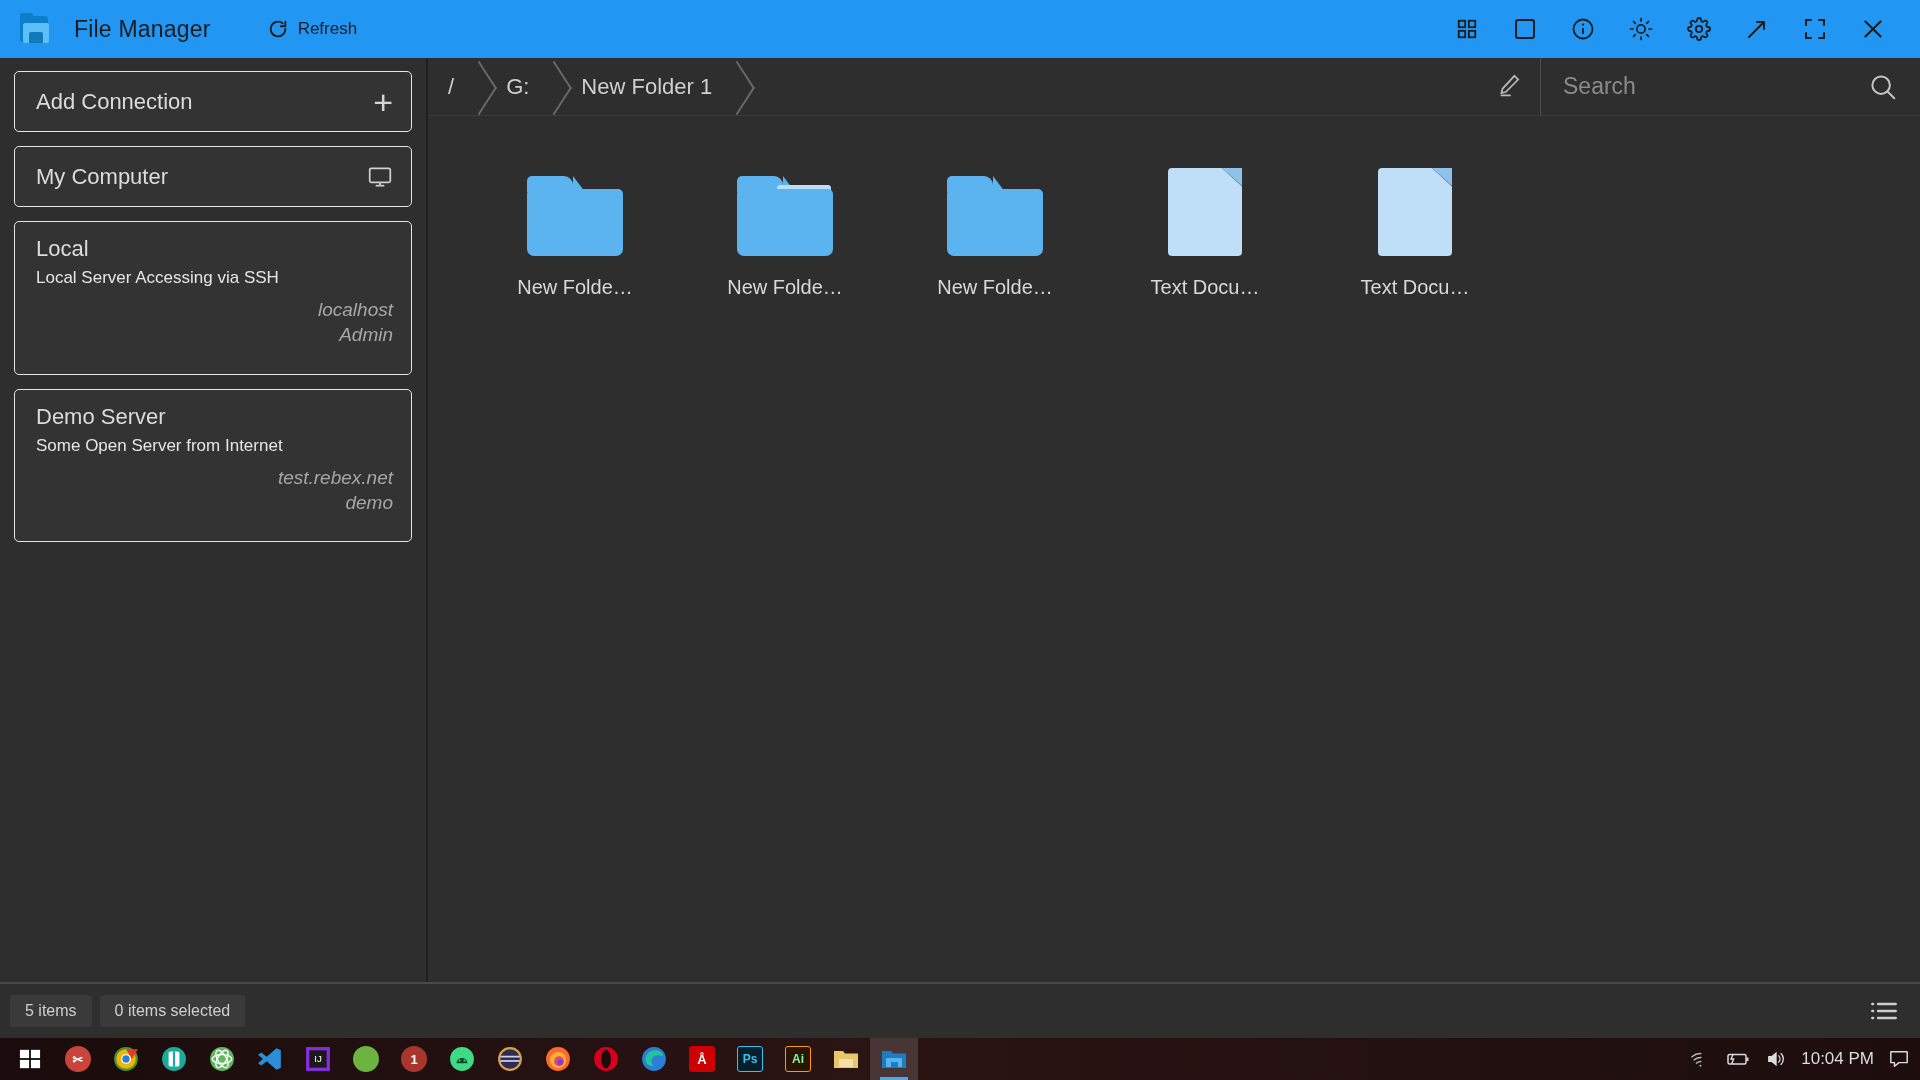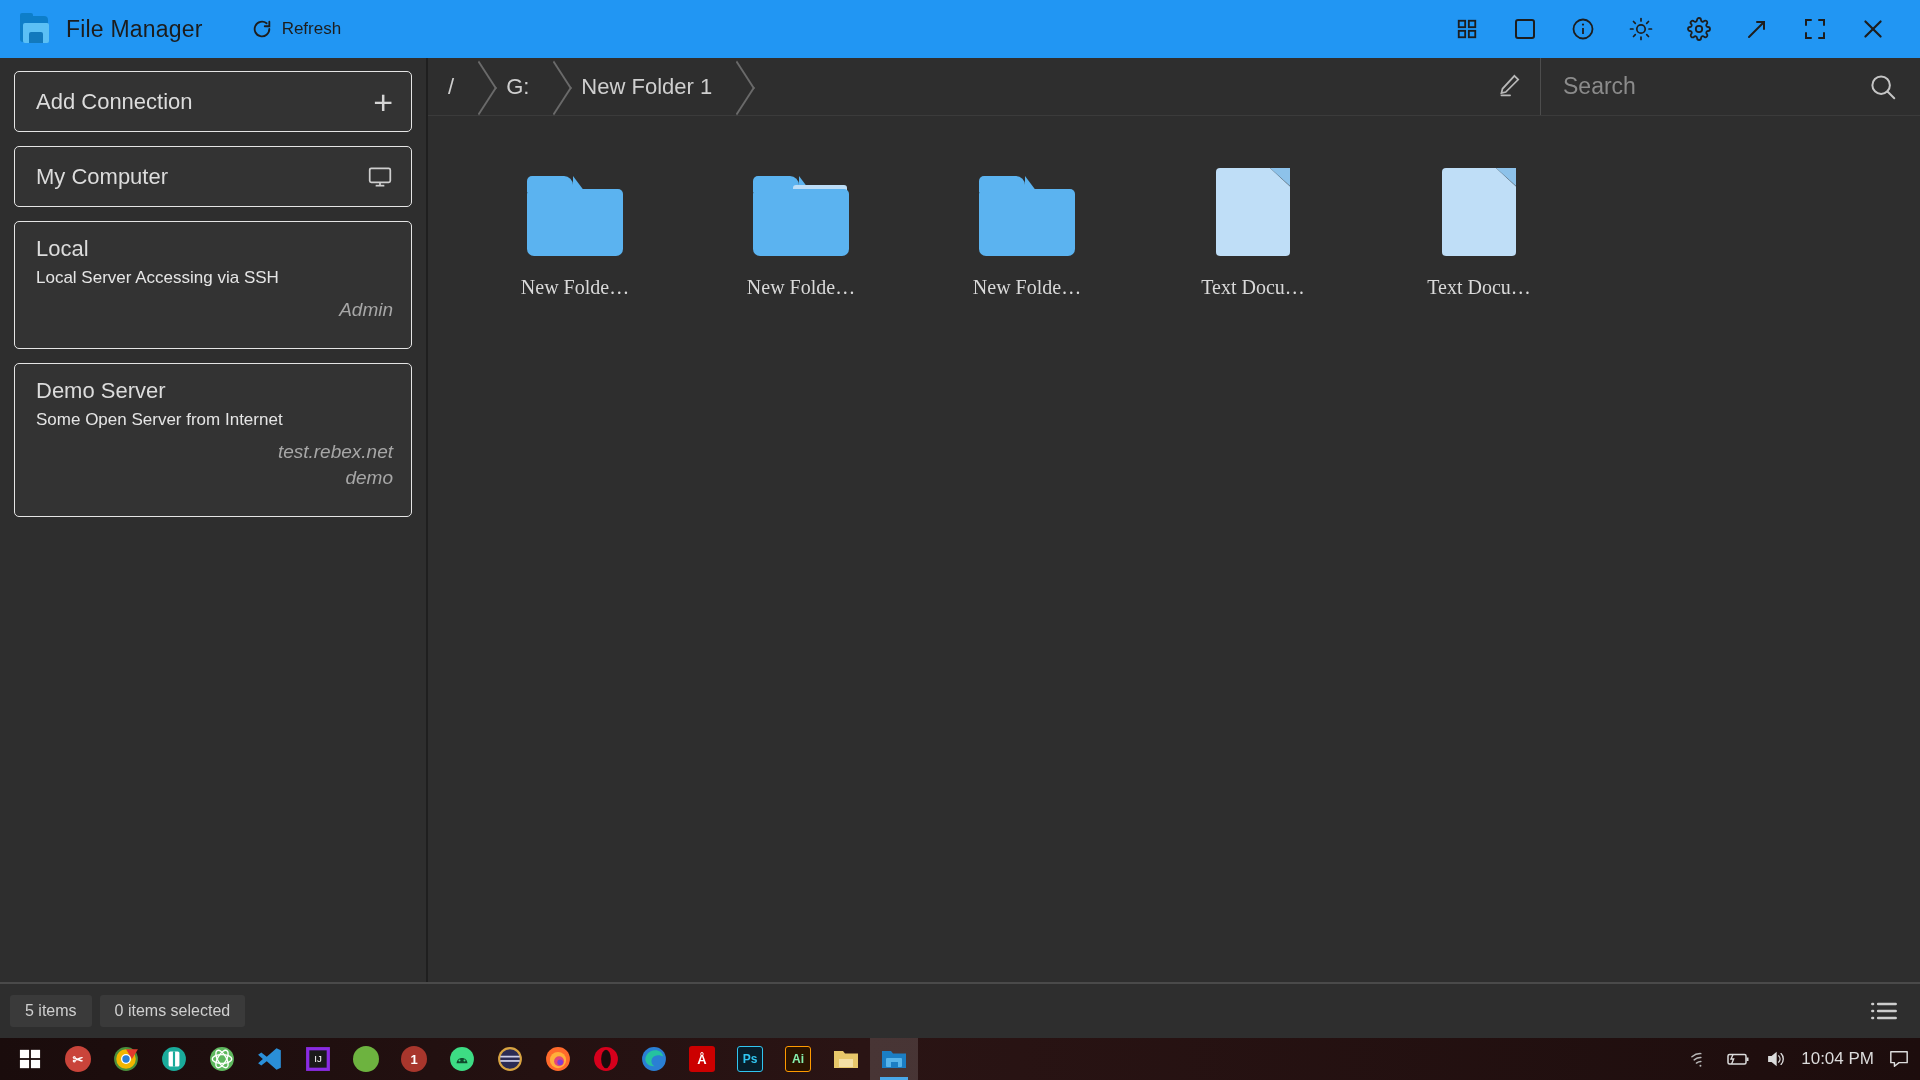--- a/index.html
+++ b/index.html
@@ -13,21 +13,21 @@
   #app { position: relative; width: 1920px; height: 1080px; display: flex; flex-direction: column; }
 
   
   .titlebar {
     height: 58px; flex: 0 0 58px;
     background: #2196f3;
     display: flex; align-items: center;
     padding: 0 18px 0 10px;
     color: #1b1b1b;
   }
-  .tb-left { display: flex; align-items: center; gap: 4px; }
+  .tb-left { display: flex; align-items: center; gap: 12px; }
   .app-icon { width: 34px; height: 34px; margin: 0 10px 0 8px; position: relative; flex: 0 0 34px; }
   .app-icon .fi-back { position:absolute; left:2px; top:4px; width:28px; height:26px; background:#0d7ec9; border-radius:2px 4px 3px 3px; }
   .app-icon .fi-tab { position:absolute; left:2px; top:1px; width:13px; height:6px; background:#0d7ec9; border-radius:2px 2px 0 0; }
   .app-icon .fi-front { position:absolute; left:5px; top:11px; width:26px; height:20px; background:#5bc0f5; border-radius:2px; }
   .app-icon .fi-slot { position:absolute; left:11px; top:20px; width:14px; height:11px; background:#1279bd; border-radius:2px 2px 0 0; }
   .app-title { font-size: 23px; color: #1c1c1c; letter-spacing: .2px; margin-right: 44px; white-space: nowrap; }
   .refresh-btn { display: flex; align-items: center; gap: 9px; color: #1d1d1d; font-size: 17px; cursor: pointer; }
   .refresh-btn svg { display: block; }
   .tb-spacer { flex: 1 1 auto; }
   .tb-right { display: flex; align-items: center; gap: 0; }
@@ -88,21 +88,21 @@
     flex: 1 1 auto; min-width: 0; background: transparent; border: none; outline: none;
     color: #d5d5d5; font-size: 23px; font-family: "Liberation Sans", sans-serif;
   }
   .searchbox input::placeholder { color: #8b8b8b; }
   .search-icon { color: #c5c5c5; display: flex; cursor: pointer; }
 
   
   .filegrid {
     flex: 1 1 auto; padding: 42px 0 0 42px;
     display: flex; flex-wrap: wrap; align-content: flex-start;
-    gap: 16px; overflow: auto; font-family: Liberation Serif, serif;
+    gap: 0; overflow: auto;
   }
   .file-item {
     width: 210px; height: 170px;
     display: flex; flex-direction: column; align-items: center;
     cursor: pointer; user-select: none; padding-top: 6px;
   }
   .file-icon { height: 92px; display: flex; align-items: flex-end; justify-content: center; }
   .file-label { margin-top: 20px; font-size: 20px; color: #d9d9d9; white-space: nowrap; }
 
   .folder { position: relative; width: 96px; height: 80px; }
@@ -245,20 +245,21 @@
               <line x1="8" y1="20" x2="16" y2="20"></line>
               <line x1="12" y1="17" x2="12" y2="20"></line>
           </svg>
         </span>
       </div>
 
       <div class="card">
         <div class="card-title">Local</div>
         <div class="card-sub">Local Server Accessing via SSH</div>
         <div class="card-meta">
+          <div>localhost</div>
           <div>Admin</div>
         </div>
       </div>
 
 
       <div class="card">
         <div class="card-title">Demo Server</div>
         <div class="card-sub">Some Open Server from Internet</div>
         <div class="card-meta">
           <div>test.rebex.net</div>

